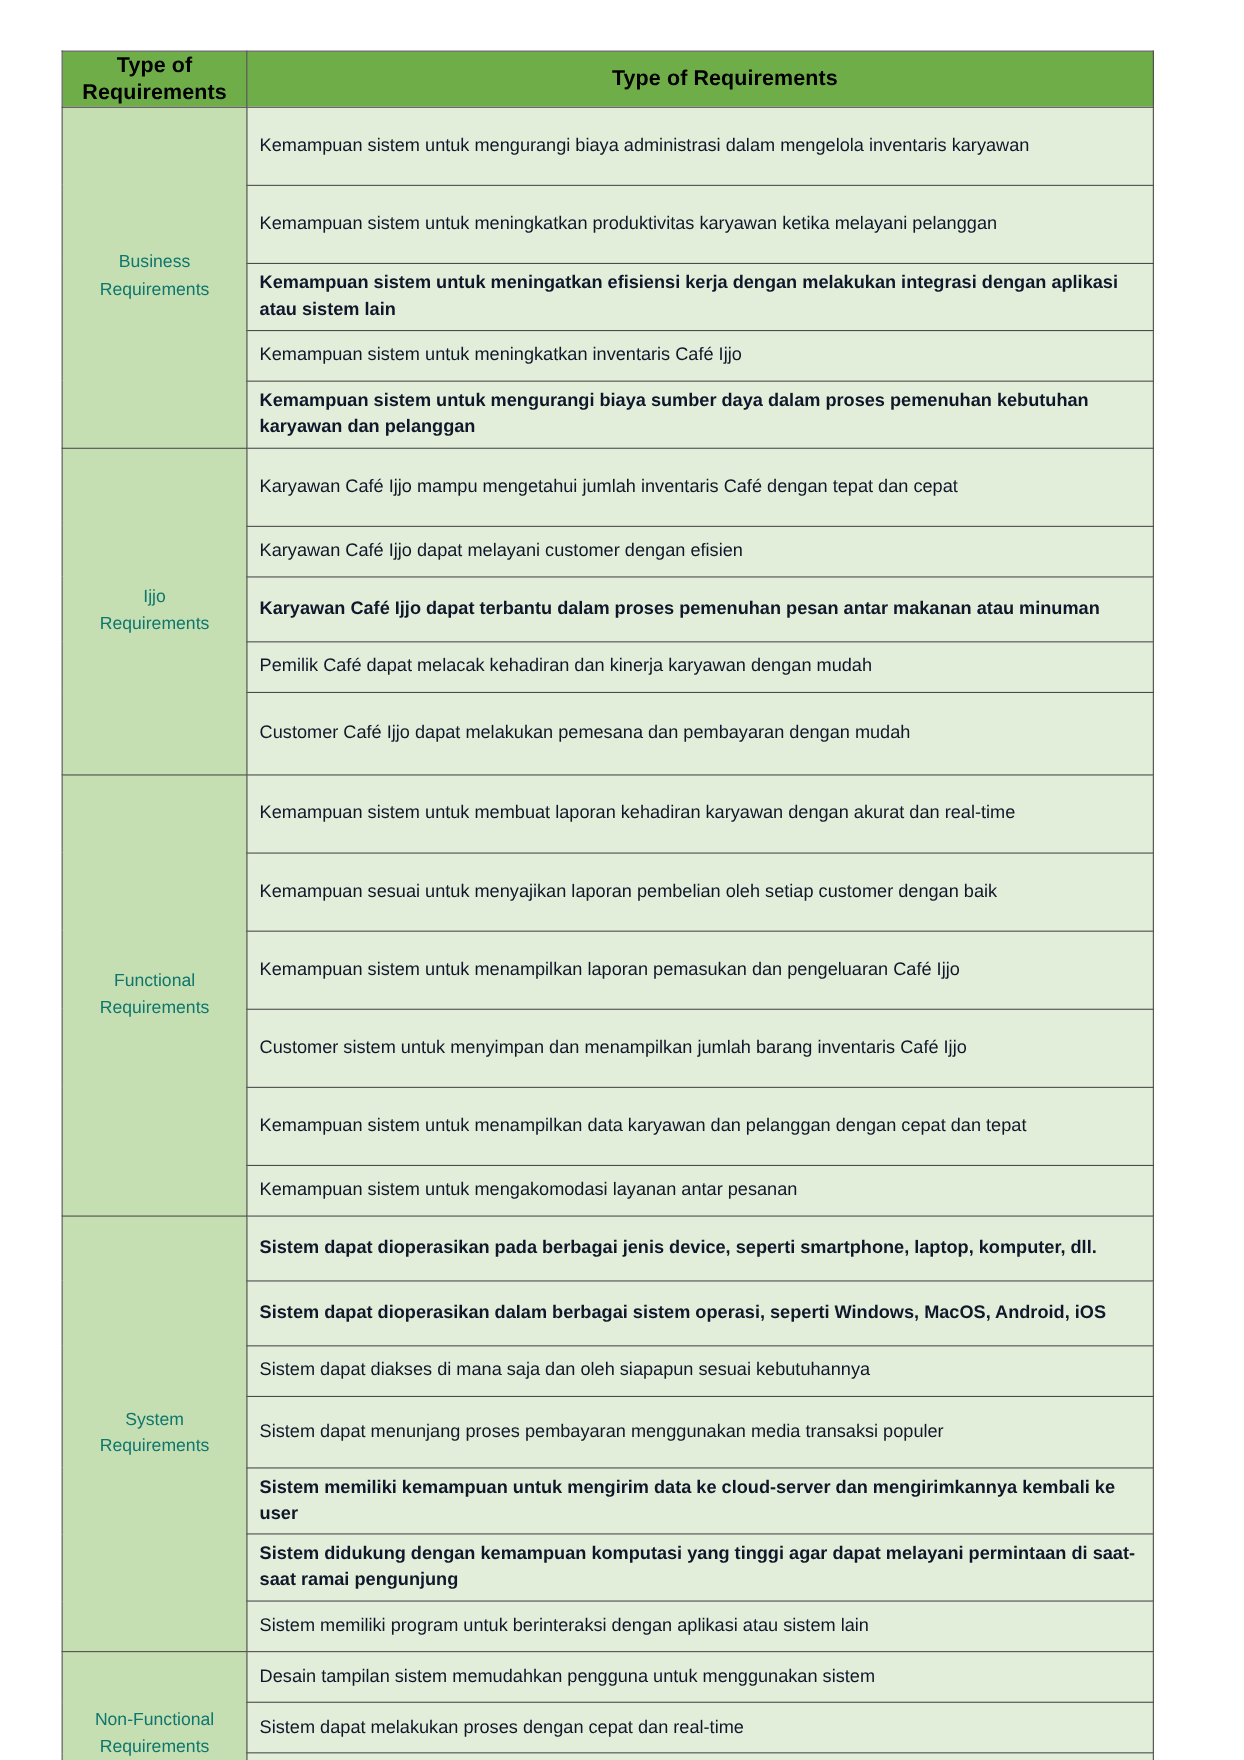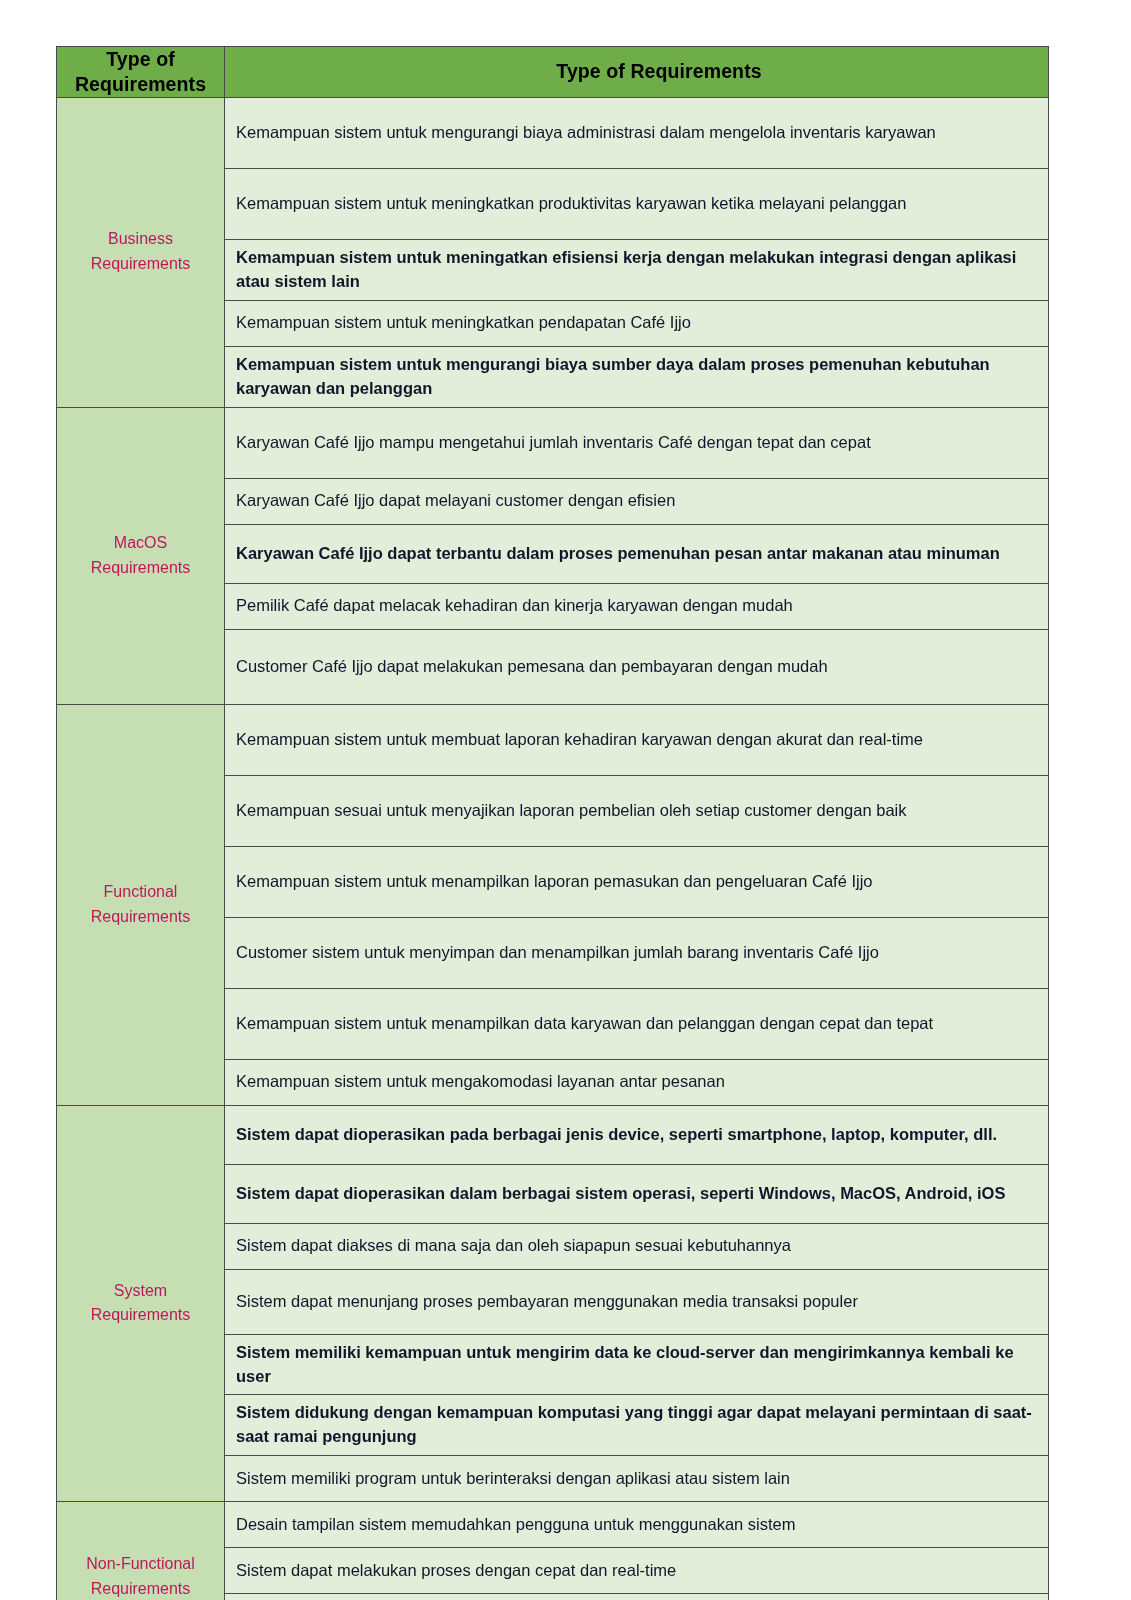--- a/index.html
+++ b/index.html
@@ -48,21 +48,21 @@
     padding: 11px 6px 12px 6px;
   }
   thead th.th-type { font-size: 19.5px; }
   thead th.th-req  { font-size: 19.5px; padding-left: 45px; }
 
   td.type-cell {
     background: #C6DFB2;
     text-align: center;
     font-size: 16px;
     line-height: 1.55;
-    color: #be185d;
+    color: #0f766e;
     padding: 4px 8px;
   }
   td.req-cell {
     background: #E3EEDA;
     text-align: left;
     font-size: 16.5px;
     line-height: 1.45;
     color: #0f172a;
     padding: 6px 10px 6px 11px;
   }
@@ -103,29 +103,29 @@
         </td>
         <td class="req-cell h-tall">Kemampuan sistem untuk mengurangi biaya administrasi dalam mengelola inventaris karyawan</td>
       </tr>
       <tr>
         <td class="req-cell h-tall">Kemampuan sistem untuk meningkatkan produktivitas karyawan ketika melayani pelanggan</td>
       </tr>
       <tr>
         <td class="req-cell h-two">Kemampuan sistem untuk meningatkan efisiensi kerja dengan melakukan integrasi dengan aplikasi atau sistem lain</td>
       </tr>
       <tr>
-        <td class="req-cell h-one">Kemampuan sistem untuk meningkatkan pendapatan Café Ijjo</td>
+        <td class="req-cell h-one">Kemampuan sistem untuk meningkatkan inventaris Café Ijjo</td>
       </tr>
       <tr>
         <td class="req-cell h-two">Kemampuan sistem untuk mengurangi biaya sumber daya dalam proses pemenuhan kebutuhan karyawan dan pelanggan</td>
       </tr>
 
       <tr>
         <td class="type-cell" rowspan="5">
-          <span>MacOS</span><br>
+          <span>Ijjo</span><br>
           <span>Requirements</span>
         </td>
         <td class="req-cell h-tall">Karyawan Café Ijjo mampu mengetahui jumlah inventaris Café dengan tepat dan cepat</td>
       </tr>
       <tr>
         <td class="req-cell h-one">Karyawan Café Ijjo dapat melayani customer dengan efisien</td>
       </tr>
       <tr>
         <td class="req-cell h-two">Karyawan Café Ijjo dapat terbantu dalam proses pemenuhan pesan antar makanan atau minuman</td>
       </tr>

